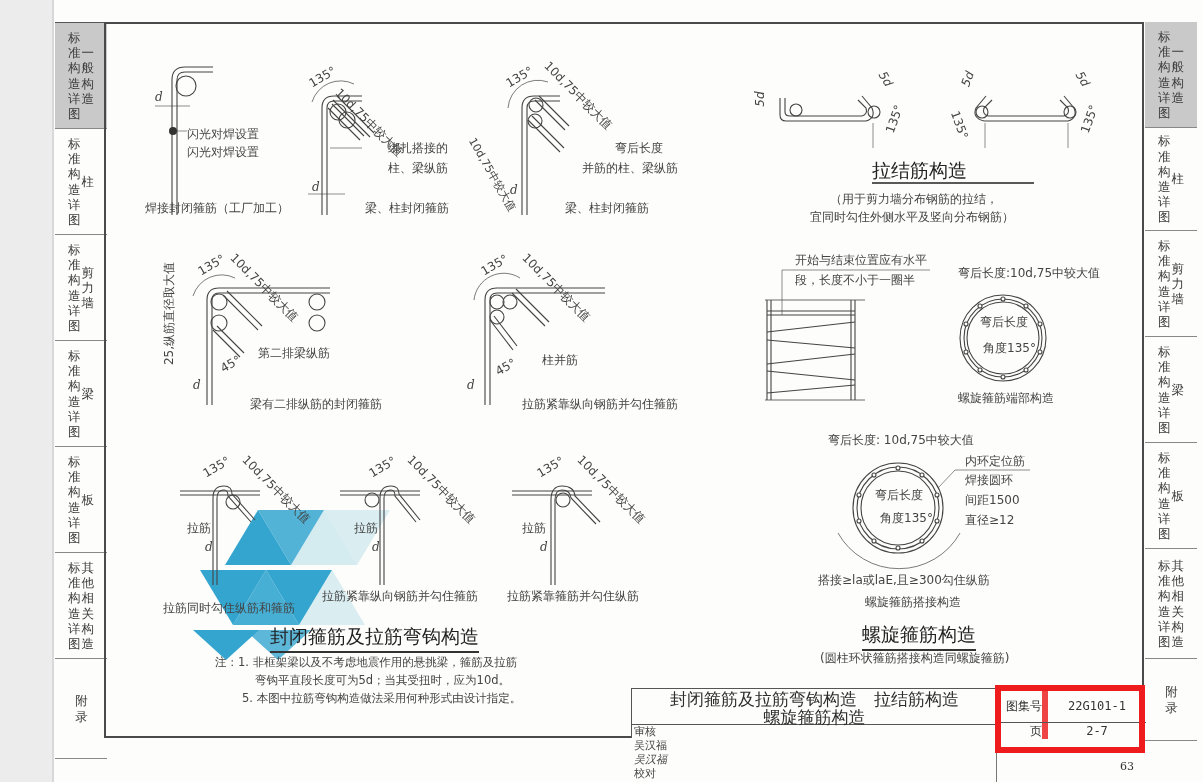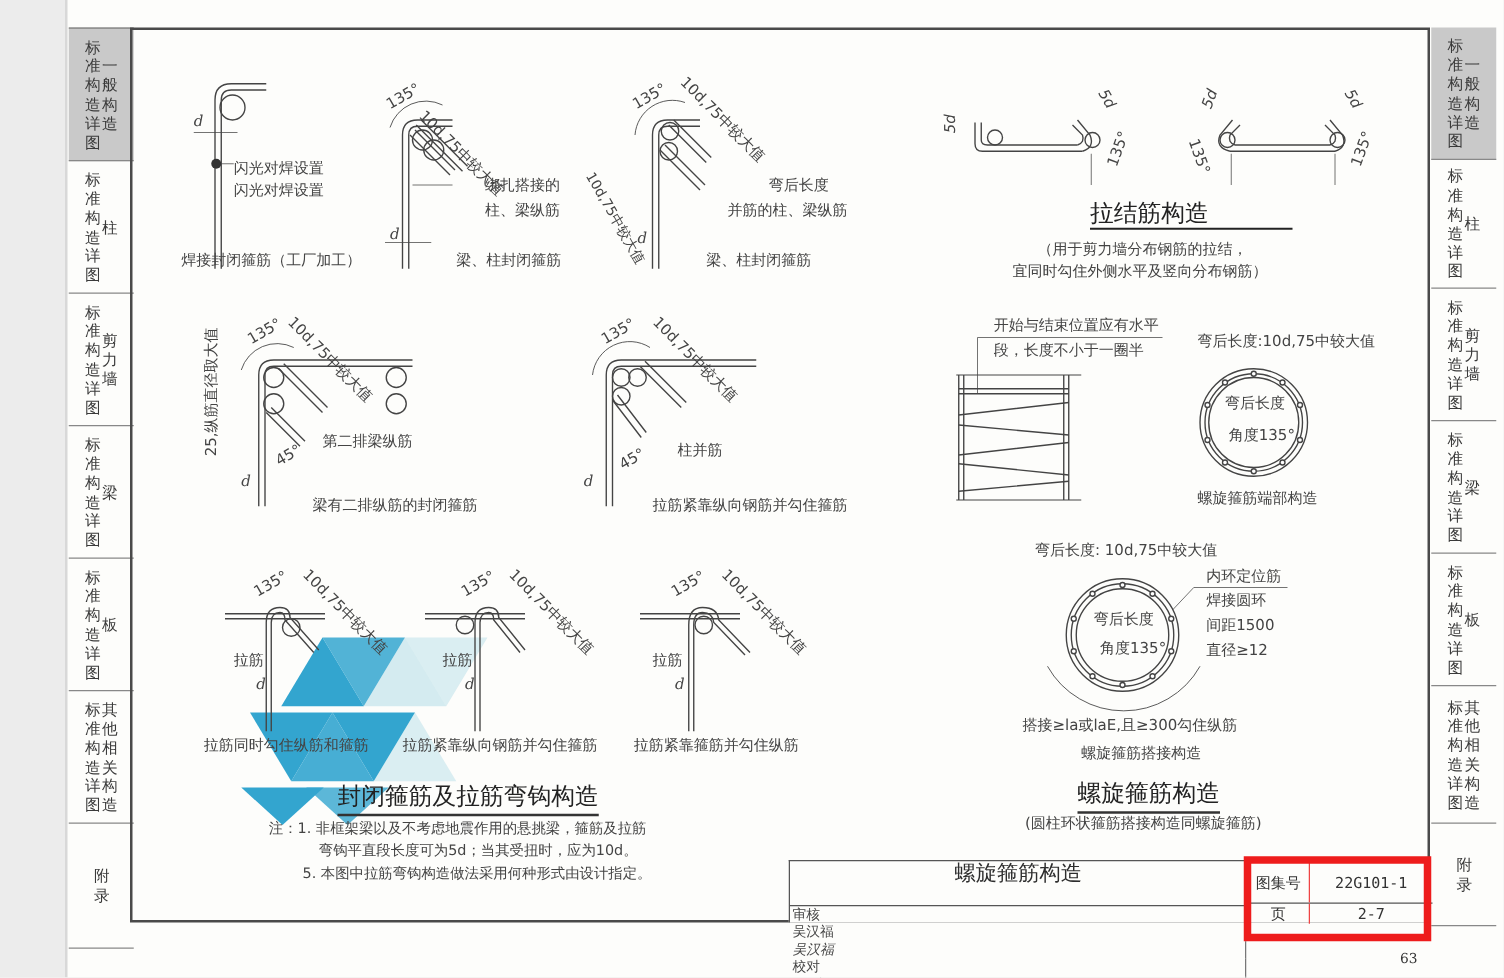--- a/index.html
+++ b/index.html
@@ -13,21 +13,21 @@
   .tab { position: relative; border-bottom: 1px solid #888; display: flex; align-items: center; justify-content: center; }
   .tab.active { background: #c9c9c9; }
   .tab .col { display: flex; flex-direction: column; line-height: 15.2px; text-align: center; }
   .tab .sub { display: flex; flex-direction: column; line-height: 15.2px; margin-left: 1px; }
   .tbl { position: absolute; left: 631px; top: 688px; width: 513px; height: 50px; border: 1px solid #555; border-right: none; border-bottom: none; background: #fdfdfb; font-family: "DejaVu Sans", sans-serif; }
   .tbl .title { position: absolute; left: 0; top: 0; width: 365px; height: 36px; border-bottom: 1px solid #555; text-align: center; font-size: 17px; line-height: 18px; padding-top: 1px; color: #2d2d2d; }
   .tbl .signrow { position: absolute; left: 0; top: 36px; width: 365px; height: 14px; display: flex; font-size: 11px; line-height: 14px; color: #444; flex-direction: column; }
   .signrow span { border-right: 1px solid #777; padding: 0 2px; white-space: nowrap; }
   .tbl .ref { position: absolute; left: 365px; top: 0; width: 148px; height: 50px; border-left: 1px solid #555; }
   .ref .r { position: absolute; left: 0; width: 148px; display: flex; font-size: 12px; }
-  .ref .r .k { width: 50px; border-right: 1px solid #ef4444; text-align: center; }
+  .ref .r .k { width: 50px; border-right: 6px solid #ef4444; text-align: right; }
   .ref .r .v { flex: 1; text-align: center; font-family: "DejaVu Sans Mono", monospace; }
   .hl { position: absolute; left: 995px; top: 685px; width: 150px; height: 68px; border: 6px solid #ee1c1c; }
   .pnum { position: absolute; left: 1120px; top: 760px; font-size: 11px; color: #333; }
   .lbl { position: absolute; font-family: "DejaVu Sans", sans-serif; font-size: 12px; color: #444; white-space: nowrap; }
   .big { position: absolute; font-family: "DejaVu Sans", sans-serif; font-size: 19px; color: #222; border-bottom: 2px solid #333; white-space: nowrap; padding-bottom: 1px; }
   .note { position: absolute; font-family: "DejaVu Sans", sans-serif; font-size: 11.5px; color: #444; line-height: 18px; white-space: nowrap; }
   svg.draw { position: absolute; left: 0; top: 0; }
   svg.draw * { vector-effect: non-scaling-stroke; }
 </style>
 </head>
@@ -414,41 +414,42 @@
 <div class="lbl" style="left:965px;top:512px">直径≥12</div>
 <div class="lbl" style="left:818px;top:572px">搭接≥la或laE,且≥300勾住纵筋</div>
 <div class="lbl" style="left:865px;top:594px">螺旋箍筋搭接构造</div>
 <div class="big" style="left:862px;top:622px">螺旋箍筋构造</div>
 <div class="lbl" style="left:820px;top:650px">(圆柱环状箍筋搭接构造同螺旋箍筋)</div>
 
 <div class="lbl" style="left:202px;top:460px;transform:rotate(-30deg)">135°</div>
 <div class="lbl" style="left:250px;top:452px;transform:rotate(45deg);transform-origin:left top">10d,75中较大值</div>
 <div class="lbl" style="left:187px;top:520px">拉筋</div>
 <div class="lbl" style="left:205px;top:540px;font-style:italic;font-family:'DejaVu Serif',serif">d</div>
-<div class="lbl" style="left:163px;top:588px">拉筋同时勾住纵筋和箍筋</div>
+<div class="lbl" style="left:163px;top:600px">拉筋同时勾住纵筋和箍筋</div>
 
 <div class="lbl" style="left:368px;top:460px;transform:rotate(-30deg)">135°</div>
 <div class="lbl" style="left:415px;top:452px;transform:rotate(45deg);transform-origin:left top">10d,75中较大值</div>
 <div class="lbl" style="left:354px;top:520px">拉筋</div>
 <div class="lbl" style="left:372px;top:540px;font-style:italic;font-family:'DejaVu Serif',serif">d</div>
 <div class="lbl" style="left:322px;top:588px">拉筋紧靠纵向钢筋并勾住箍筋</div>
 
 <div class="lbl" style="left:536px;top:460px;transform:rotate(-30deg)">135°</div>
 <div class="lbl" style="left:585px;top:452px;transform:rotate(45deg);transform-origin:left top">10d,75中较大值</div>
 <div class="lbl" style="left:522px;top:520px">拉筋</div>
 <div class="lbl" style="left:540px;top:540px;font-style:italic;font-family:'DejaVu Serif',serif">d</div>
 <div class="lbl" style="left:507px;top:588px">拉筋紧靠箍筋并勾住纵筋</div>
 
 <div class="big" style="left:270px;top:624px">封闭箍筋及拉筋弯钩构造</div>
 <div class="note" style="left:215px;top:653px">注：1. 非框架梁以及不考虑地震作用的悬挑梁，箍筋及拉筋</div>
 <div class="note" style="left:255px;top:671px">弯钩平直段长度可为5d；当其受扭时，应为10d。</div>
 <div class="note" style="left:242px;top:689px">5. 本图中拉筋弯钩构造做法采用何种形式由设计指定。</div>
 
 <div class="tbl">
   <div class="title">
+    <div>封闭箍筋及拉筋弯钩构造　拉结筋构造</div>
     <div>螺旋箍筋构造</div>
   </div>
   <div class="signrow" id="signrow">
       <span>审核</span>
       <span>吴汉福</span>
       <span style="font-style: italic; min-width: 50px;">吴汉福</span>
       <span>校对</span>
       <span>罗 斌</span>
       <span style="font-style: italic; min-width: 50px;">罗斌</span>
       <span>设计</span>

